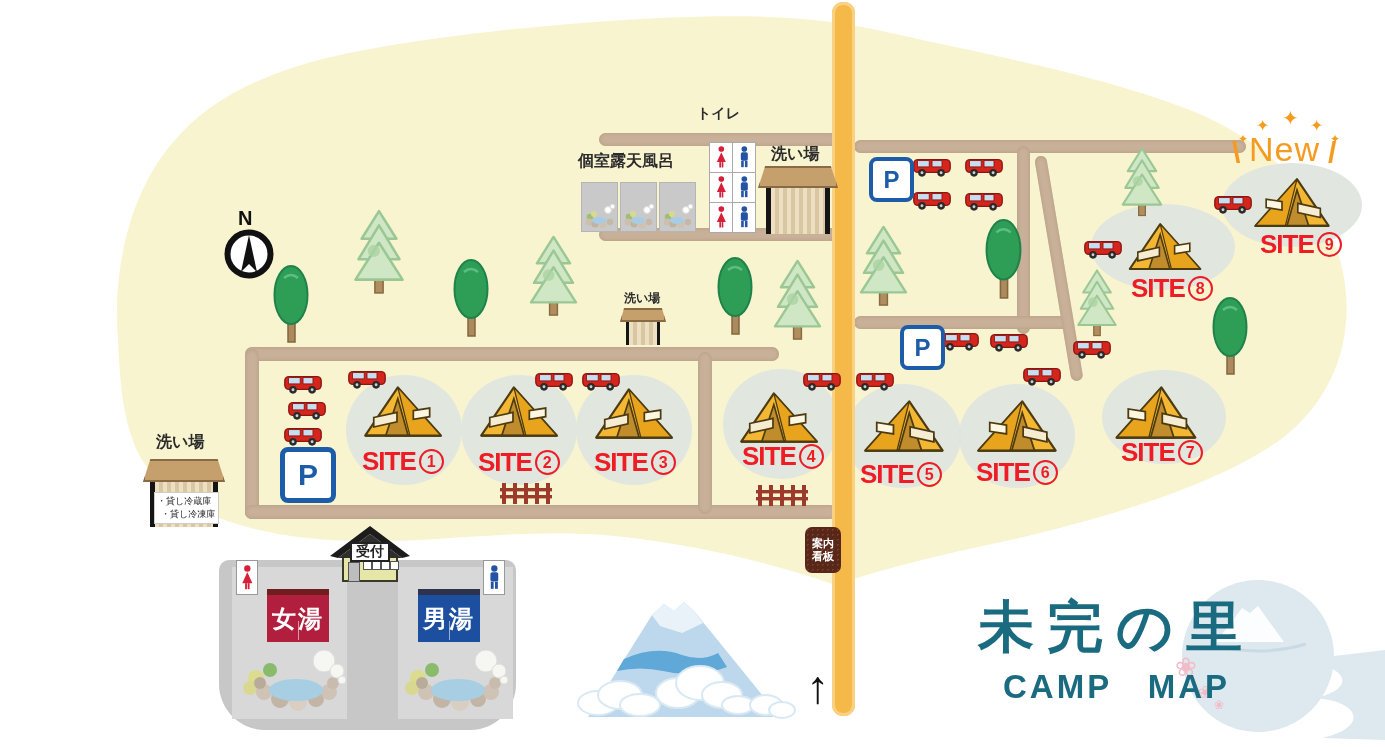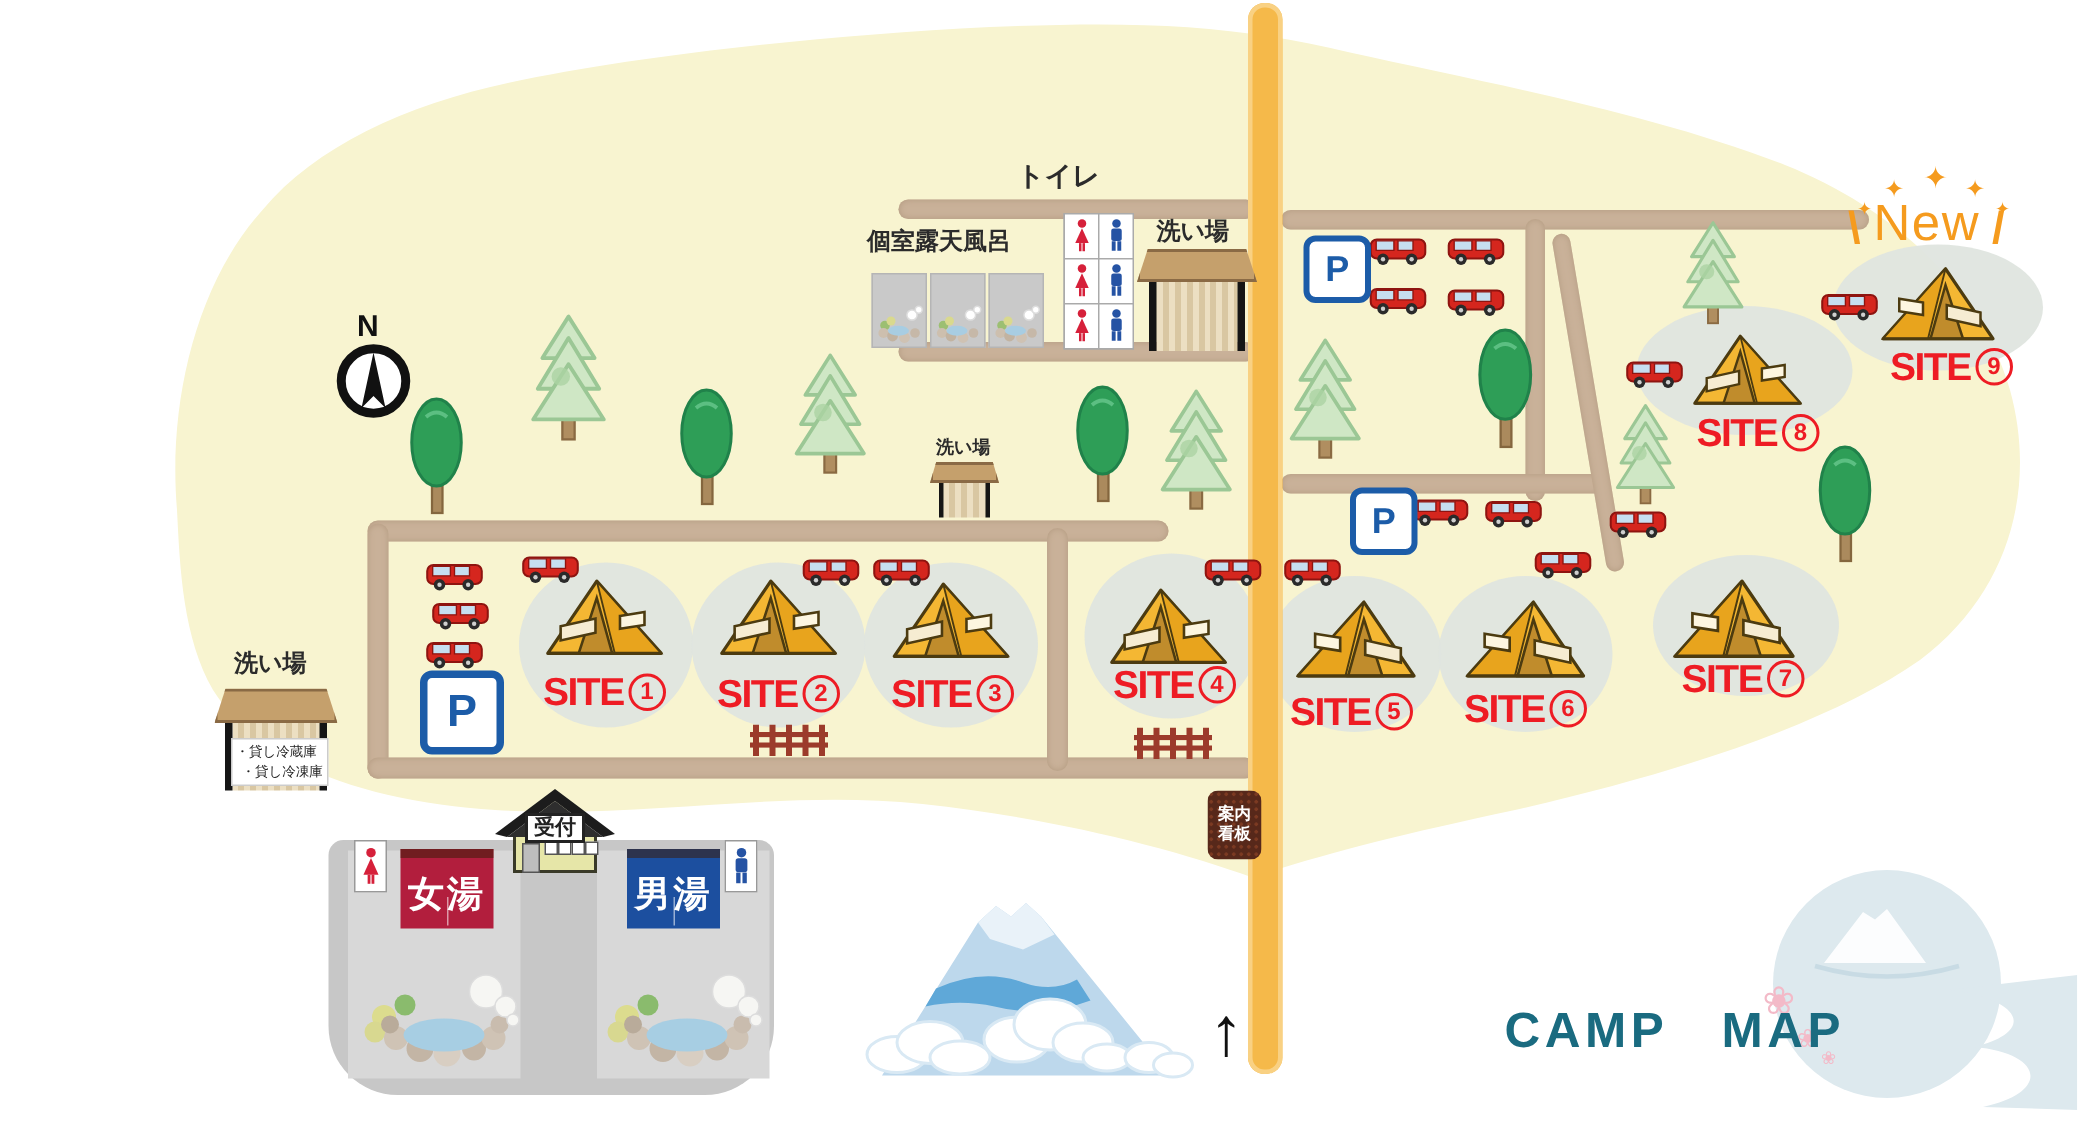--- a/index.html
+++ b/index.html
@@ -54,21 +54,21 @@
         background-image:radial-gradient(#7c3a22 1px,transparent 1px);background-size:5px 5px;
         border-radius:7px;color:#fff;display:flex;flex-direction:column;align-items:center;
         justify-content:center;font-size:11px;line-height:1.2;font-weight:bold;z-index:6;}
 
   
   .onsen-box{position:absolute;left:219px;top:560px;width:297px;height:170px;background:#c7c7c7;
         border-radius:10px 10px 46px 46px;z-index:4;}
   .onsen-panel{position:absolute;width:115px;height:152px;background:#d8d8d8;z-index:5;}
   .noren{position:absolute;width:62px;height:53px;z-index:7;display:flex;align-items:center;
         justify-content:center;color:#fff;font-weight:bold;font-size:24px;letter-spacing:2px;
-        border-top:6px solid rgba(60,30,10,.55);box-sizing:border-box;}
+        border-top:6px solid rgba(60,30,10,.55);box-sizing:border-box;margin-top:23px;}
   .noren::after{content:"";position:absolute;left:50%;top:55%;bottom:2px;width:1px;background:rgba(255,255,255,.55);}
   .icon-box{position:absolute;width:20px;height:33px;background:#fff;border:1px solid #999;z-index:8;
         display:flex;align-items:center;justify-content:center;}
 
   
   .recep-body{position:absolute;left:342px;top:556px;width:56px;height:26px;background:#e6e6a8;
         border:2px solid #3a3a28;z-index:6;box-sizing:border-box;}
   .recep-label{position:absolute;left:350px;top:542px;width:40px;height:20px;background:#fff;
         border:2px solid #222;z-index:8;display:flex;align-items:center;justify-content:center;
         font-size:14px;font-weight:bold;color:#222;box-sizing:border-box;}
@@ -113,21 +113,21 @@
   </svg>
 
   <div class="main-road"></div>
 
   <div class="compass-n">N</div>
   <svg class="abs z7" style="left:224px;top:228px" width="50" height="52" viewBox="0 0 50 52">
     <circle cx="25" cy="26" r="21.5" fill="#fff" stroke="#111" stroke-width="6"></circle>
     <polygon points="25,7 33,44 25,36 17,44" fill="#111"></polygon>
   </svg>
 
-  <div class="flabel" style="left:678px;top:105px;font-size:18px">トイレ</div>
+  <div class="flabel" style="left:697px;top:105px;font-size:14px">トイレ</div>
   <div class="flabel" style="left:578px;top:151px;font-size:16px">個室露天風呂</div>
   <div class="flabel" style="left:771px;top:144px;font-size:16px">洗い場</div>
 
   <div class="bath-cells" id="bathCells">
       <div class="bath-cell">
         <svg width="34" height="27" viewBox="0 0 34 27">
   <circle cx="7" cy="15" r="3.2" fill="#9cbf72"></circle>
           <circle cx="11" cy="12" r="3" fill="#d9d98e"></circle>
   <circle cx="6" cy="20" r="3.4" fill="#cdbfae"></circle>
           <circle cx="12" cy="22" r="3.6" fill="#c2b3a1"></circle>
@@ -335,20 +335,21 @@
   <svg class="abs" style="left:1150px;top:580px;z-index:5" width="235" height="165" viewBox="0 0 235 165">
     <circle cx="108" cy="76" r="76" fill="#dde9ee"></circle>
     <path d="M66 62 L92 28 L100 33 L108 26 L134 62 Z" fill="#ffffff" opacity=".9"></path>
     <path d="M150 80 C198 86 208 108 166 118 C212 122 218 148 172 158 L235 160 L235 70 Z" fill="#dde9ee"></path>
     <path d="M60 64 Q108 78 156 64" stroke="#c8dbe4" stroke-width="3" fill="none"></path>
   </svg>
   <div class="sakura" style="left:1175px;top:652px;font-size:26px">❀</div>
   <div class="sakura" style="left:1198px;top:682px;font-size:17px">❀</div>
   <div class="sakura" style="left:1214px;top:698px;font-size:12px">❀</div>
 
+  <div class="title-main">未完の里</div>
   <div class="title-sub">CAMP MAP</div>
 
   <div class="new-badge">
     <span class="new-spark" style="left:6px;top:34px;font-size:12px">✦</span>
     <span class="new-spark" style="left:24px;top:18px;font-size:16px">✦</span>
     <span class="new-spark" style="left:50px;top:8px;font-size:20px">✦</span>
     <span class="new-spark" style="left:78px;top:18px;font-size:16px">✦</span>
     <span class="new-spark" style="left:98px;top:34px;font-size:12px">✦</span>
     <span class="new-slash" style="left:0px;top:38px">\</span>
     <span class="new-word">New</span>

